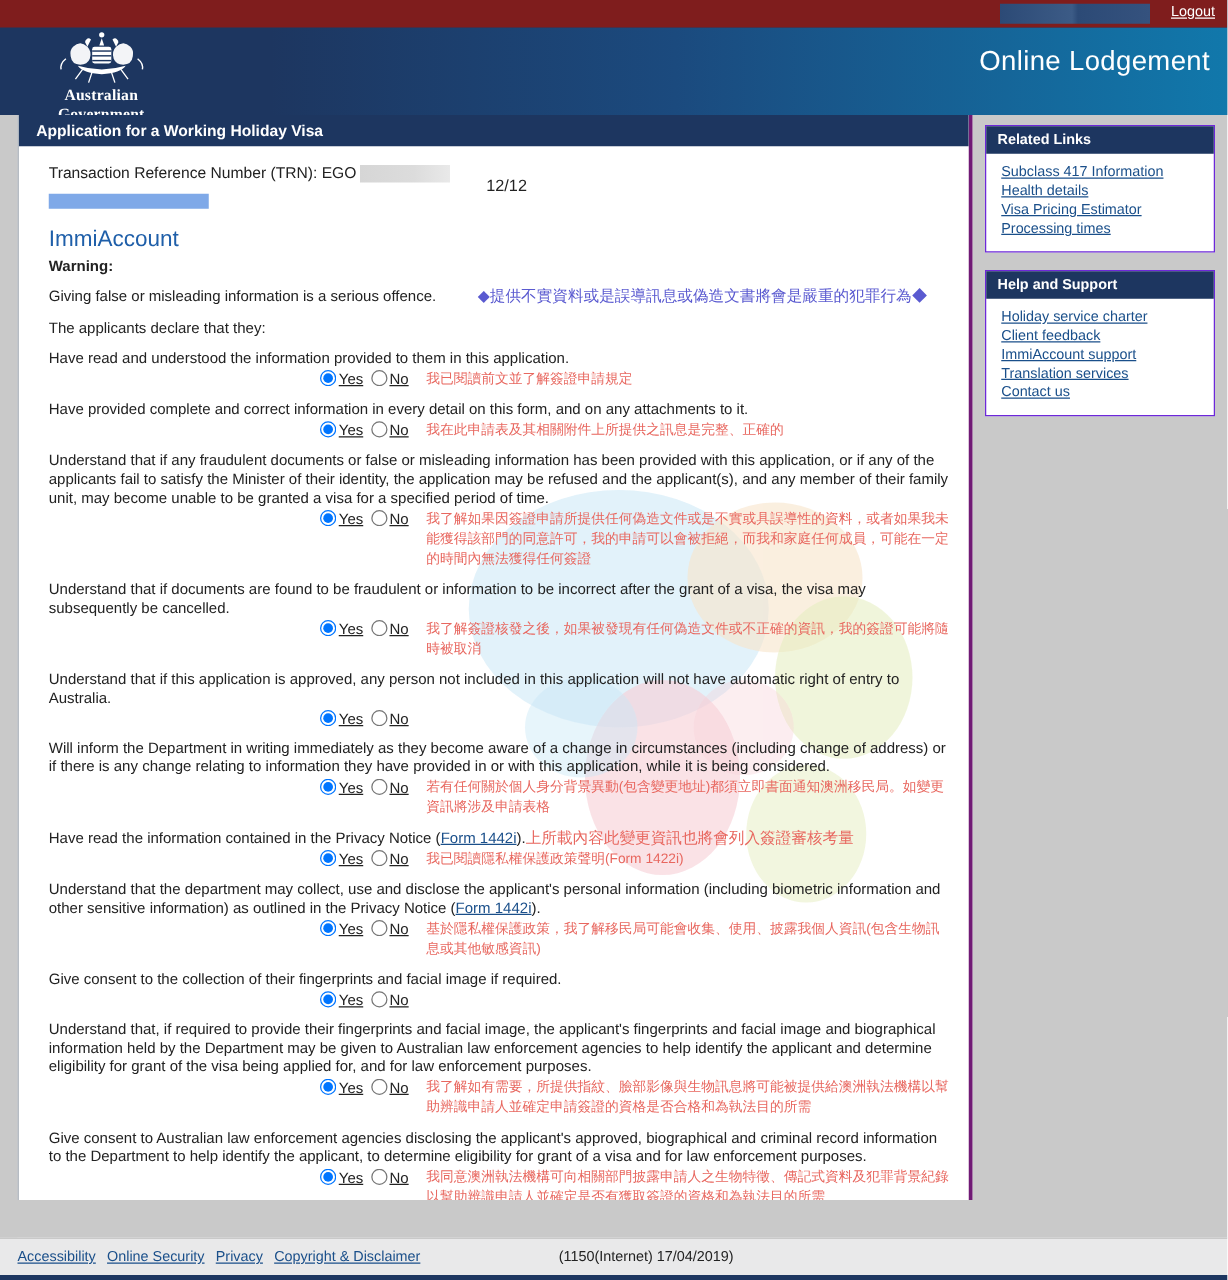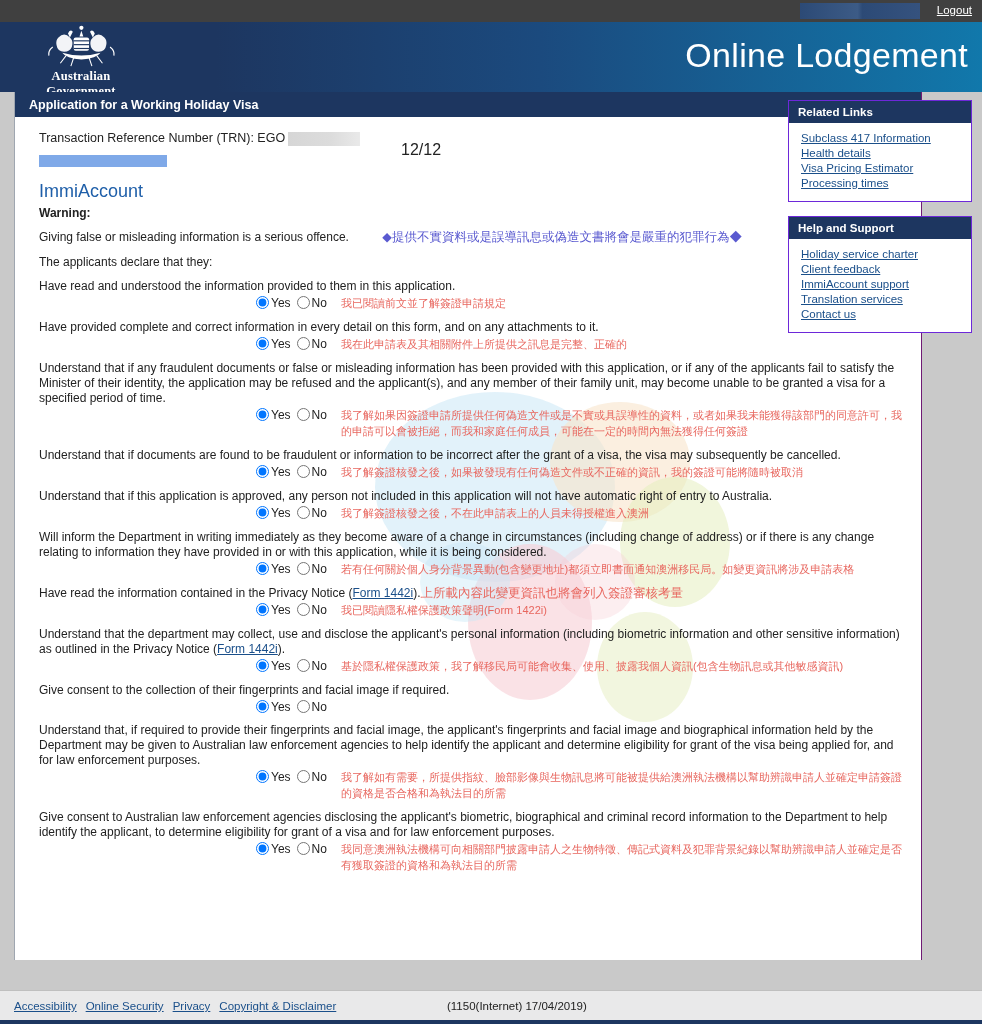--- a/index.html
+++ b/index.html
@@ -21,57 +21,57 @@
     background: #1d3a66;
     overflow: hidden;
   }
   #header-gradient {
     position: absolute;
     left: 0; top: 22px; right: 0; bottom: 0;
     background: linear-gradient(to right, #1d3660 0%, #1d3660 22%, #1b4a7e 55%, #1178ab 100%);
   }
   #topbar {
     position: absolute; left:0; top:0; right:0; height:22px;
-    background: #404040;
+    background: #7f1d1d;
   }
   #topbar-redact {
     position:absolute; right:62px; top:3px; width:120px; height:16px;
     background: linear-gradient(to right,#2c4a76 0%,#3c5b86 48%,#2c4a76 52%,#35527e 100%);
   }
   #logout-link {
     position:absolute; right:10px; top:4px;
     color:#ffffff; font-size:11.5px; text-decoration:underline; cursor:pointer;
   }
   #crest {
     position:absolute; left:16px; top:24px; width:130px; text-align:center; color:#fff;
   }
   #crest .crest-art { height:44px; display:block; margin:0 auto; }
   #crest .gov {
     font-family:"Liberation Serif", serif;
     font-weight:bold; font-size:12.5px; letter-spacing:.2px;
     border-bottom:1px solid #cfd8e4; padding-bottom:2px; margin-top:1px;
   }
   #brand-title {
     position:absolute; right:14px; top:36px;
-    color:#ffffff; font-size:34px; font-weight:400; letter-spacing:.3px;
+    color:#ffffff; font-size:22px; font-weight:400; letter-spacing:.3px;
   }
 
   
   #page {
     position:relative;
     height: 898px;
     background:#c9c9c9;
   }
   #left-rail { position:absolute; left:0; top:0; width:14px; bottom:0; background:#c9c9c9; }
 
   #content-panel {
-    position:absolute; left:14px; top:0; width:908px; bottom:30px;
+    position:absolute; left:14px; top:0; width:764px; bottom:30px;
     background:#ffffff;
     border-left:1px solid #9fa6b0;
-    border-right:1px solid #701a75;
+    border-right:3px solid #701a75;
     overflow:hidden;
   }
   #content-title {
     background:#1d3660; color:#ffffff;
     font-weight:bold; font-size:12.5px;
     padding:6px 0 6px 14px;
     height:25px;
   }
   #content-inner { position:relative; padding:10px 14px 0 14px; }
 
@@ -82,38 +82,38 @@
   }
 
   .layer { position:relative; z-index:2; }
 
   #trn-row { font-size:12.5px; color:#222; padding:4px 0 0 10px; position:relative; height:22px;}
   #trn-redact {
     display:inline-block; vertical-align:middle;
     width:72px; height:14px; margin-left:3px;
     background:linear-gradient(to right,#d6d6d6 0%,#dcdcdc 60%,#e9e9e9 100%);
   }
-  #page-count { position:absolute; left:372px; top:14px; font-size:16px;text-align:center; }
+  #page-count { position:absolute; left:360px; top:14px; font-size:13px;text-align:center; }
   #progress-wrap { padding:6px 0 0 10px; }
   #progress-bar { width:128px; height:12px; background:#7fa9e8; }
 
   h2.section {
     color:#1f5fa9; font-size:18px; font-weight:400;
     margin:14px 0 4px 10px;
   }
   .warn-label { font-weight:bold; font-size:12px; margin:0 0 0 10px; }
   p.para { margin:10px 0 0 10px; font-size:12px; line-height:15px; }
 
   .decl { margin:9px 0 0 10px; position:relative; }
   .decl .en { font-size:12px; line-height:15px; color:#222; }
   .decl .en a { color:#1a4f8a; }
   .answer-row { display:flex; align-items:flex-start; margin-top:1px; }
   .answer-spacer { width:217px; flex:none; }
   .radios { flex:none; white-space:nowrap; padding-top:1px; }
-  .radios label { font-size:12px; margin-right:6px; cursor:pointer; }
+  .radios label { font-size:12px; margin-right:6px; cursor:pointer;text-decoration:underline; }
   .radios input { vertical-align:-2px; margin:0 2px 0 0; }
   .zh { color:#e8675f; font-size:11px; line-height:16px; margin-left:8px; }
   .zh-blue { color:#5a5ad0; font-size:12.5px; }
   .zh-inline { color:#e8675f; font-size:12.5px; }
 
   a.lnk { color:#1a4f8a; text-decoration:underline; cursor:pointer; }
 
   
   #sidebar { position:absolute; left:788px; top:8px; width:184px; }
   .panel { background:#ffffff; border:1px solid #6d28d9; margin-bottom:14px; }
@@ -237,21 +237,20 @@
                 <div class="answer-spacer"></div>
                 <div class="radios"><label><input type="radio" name="decl3" checked="" style=""><span>Yes</span></label><label><input type="radio" name="decl3" style=""><span>No</span></label></div>
                 <span class="zh">我了解簽證核發之後，如果被發現有任何偽造文件或不正確的資訊，我的簽證可能將隨時被取消</span>
               </div>
             </div>
             <div class="decl">
               <div class="en">Understand that if this application is approved, any person not included in this application will not have automatic right of entry to Australia.</div>
               <div class="answer-row">
                 <div class="answer-spacer"></div>
                 <div class="radios"><label><input type="radio" name="decl4" checked="" style=""><span>Yes</span></label><label><input type="radio" name="decl4" style=""><span>No</span></label></div>
-                <span class="zh">我了解簽證核發之後，不在此申請表上的人員未得授權進入澳洲</span>
               </div>
             </div>
             <div class="decl">
               <div class="en">Will inform the Department in writing immediately as they become aware of a change in circumstances (including change of address) or if there is any change relating to information they have provided in or with this application, while it is being considered.</div>
               <div class="answer-row">
                 <div class="answer-spacer"></div>
                 <div class="radios"><label><input type="radio" name="decl5" checked="" style=""><span>Yes</span></label><label><input type="radio" name="decl5" style=""><span>No</span></label></div>
                 <span class="zh">若有任何關於個人身分背景異動(包含變更地址)都須立即書面通知澳洲移民局。如變更資訊將涉及申請表格</span>
               </div>
             </div>
@@ -280,21 +279,21 @@
             </div>
             <div class="decl">
               <div class="en">Understand that, if required to provide their fingerprints and facial image, the applicant's fingerprints and facial image and biographical information held by the Department may be given to Australian law enforcement agencies to help identify the applicant and determine eligibility for grant of the visa being applied for, and for law enforcement purposes.</div>
               <div class="answer-row">
                 <div class="answer-spacer"></div>
                 <div class="radios"><label><input type="radio" name="decl9" checked="" style=""><span>Yes</span></label><label><input type="radio" name="decl9" style=""><span>No</span></label></div>
                 <span class="zh">我了解如有需要，所提供指紋、臉部影像與生物訊息將可能被提供給澳洲執法機構以幫助辨識申請人並確定申請簽證的資格是否合格和為執法目的所需</span>
               </div>
             </div>
             <div class="decl">
-              <div class="en">Give consent to Australian law enforcement agencies disclosing the applicant's biometric, biographical and criminal record information to the Department to help identify the applicant, to determine eligibility for grant of a visa and for law enforcement purposes.</div>
+              <div class="en">Give consent to Australian law enforcement agencies disclosing the applicant's approved, biographical and criminal record information to the Department to help identify the applicant, to determine eligibility for grant of a visa and for law enforcement purposes.</div>
               <div class="answer-row">
                 <div class="answer-spacer"></div>
                 <div class="radios"><label><input type="radio" name="decl10" checked="" style=""><span>Yes</span></label><label><input type="radio" name="decl10" style=""><span>No</span></label></div>
                 <span class="zh">我同意澳洲執法機構可向相關部門披露申請人之生物特徵、傳記式資料及犯罪背景紀錄以幫助辨識申請人並確定是否有獲取簽證的資格和為執法目的所需</span>
               </div>
             </div>
           </div>
 
       </div>
     </div>

